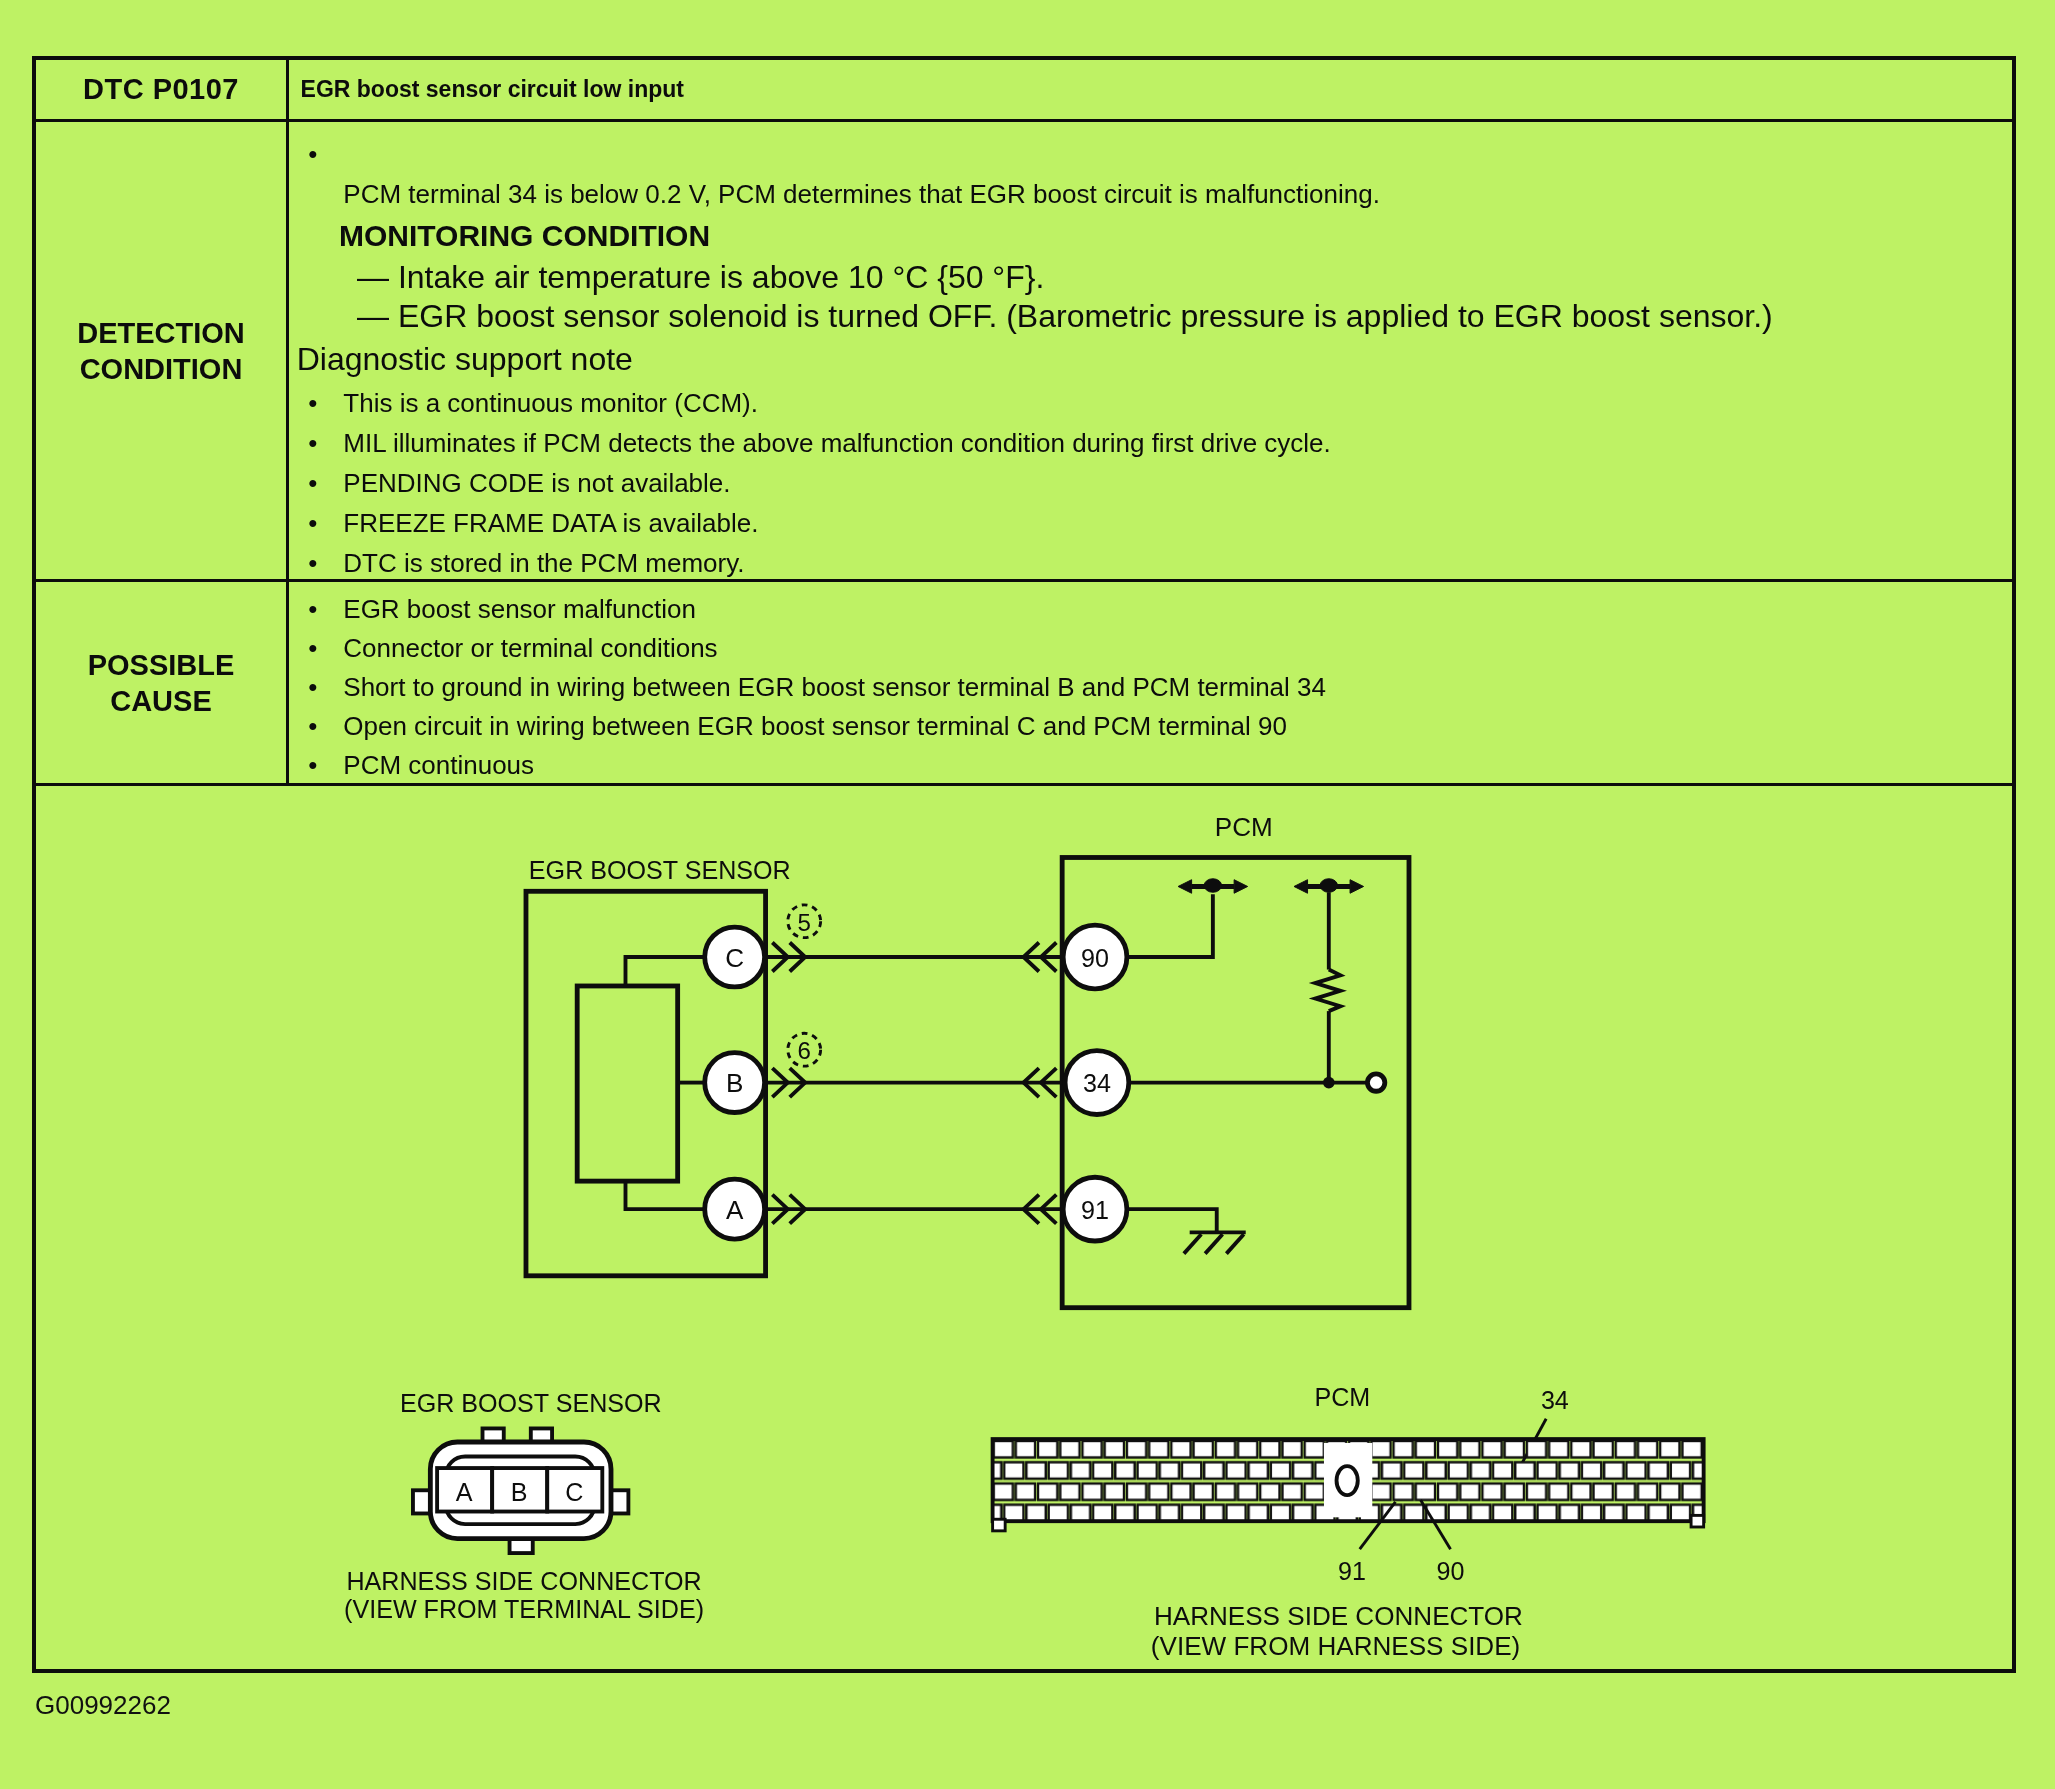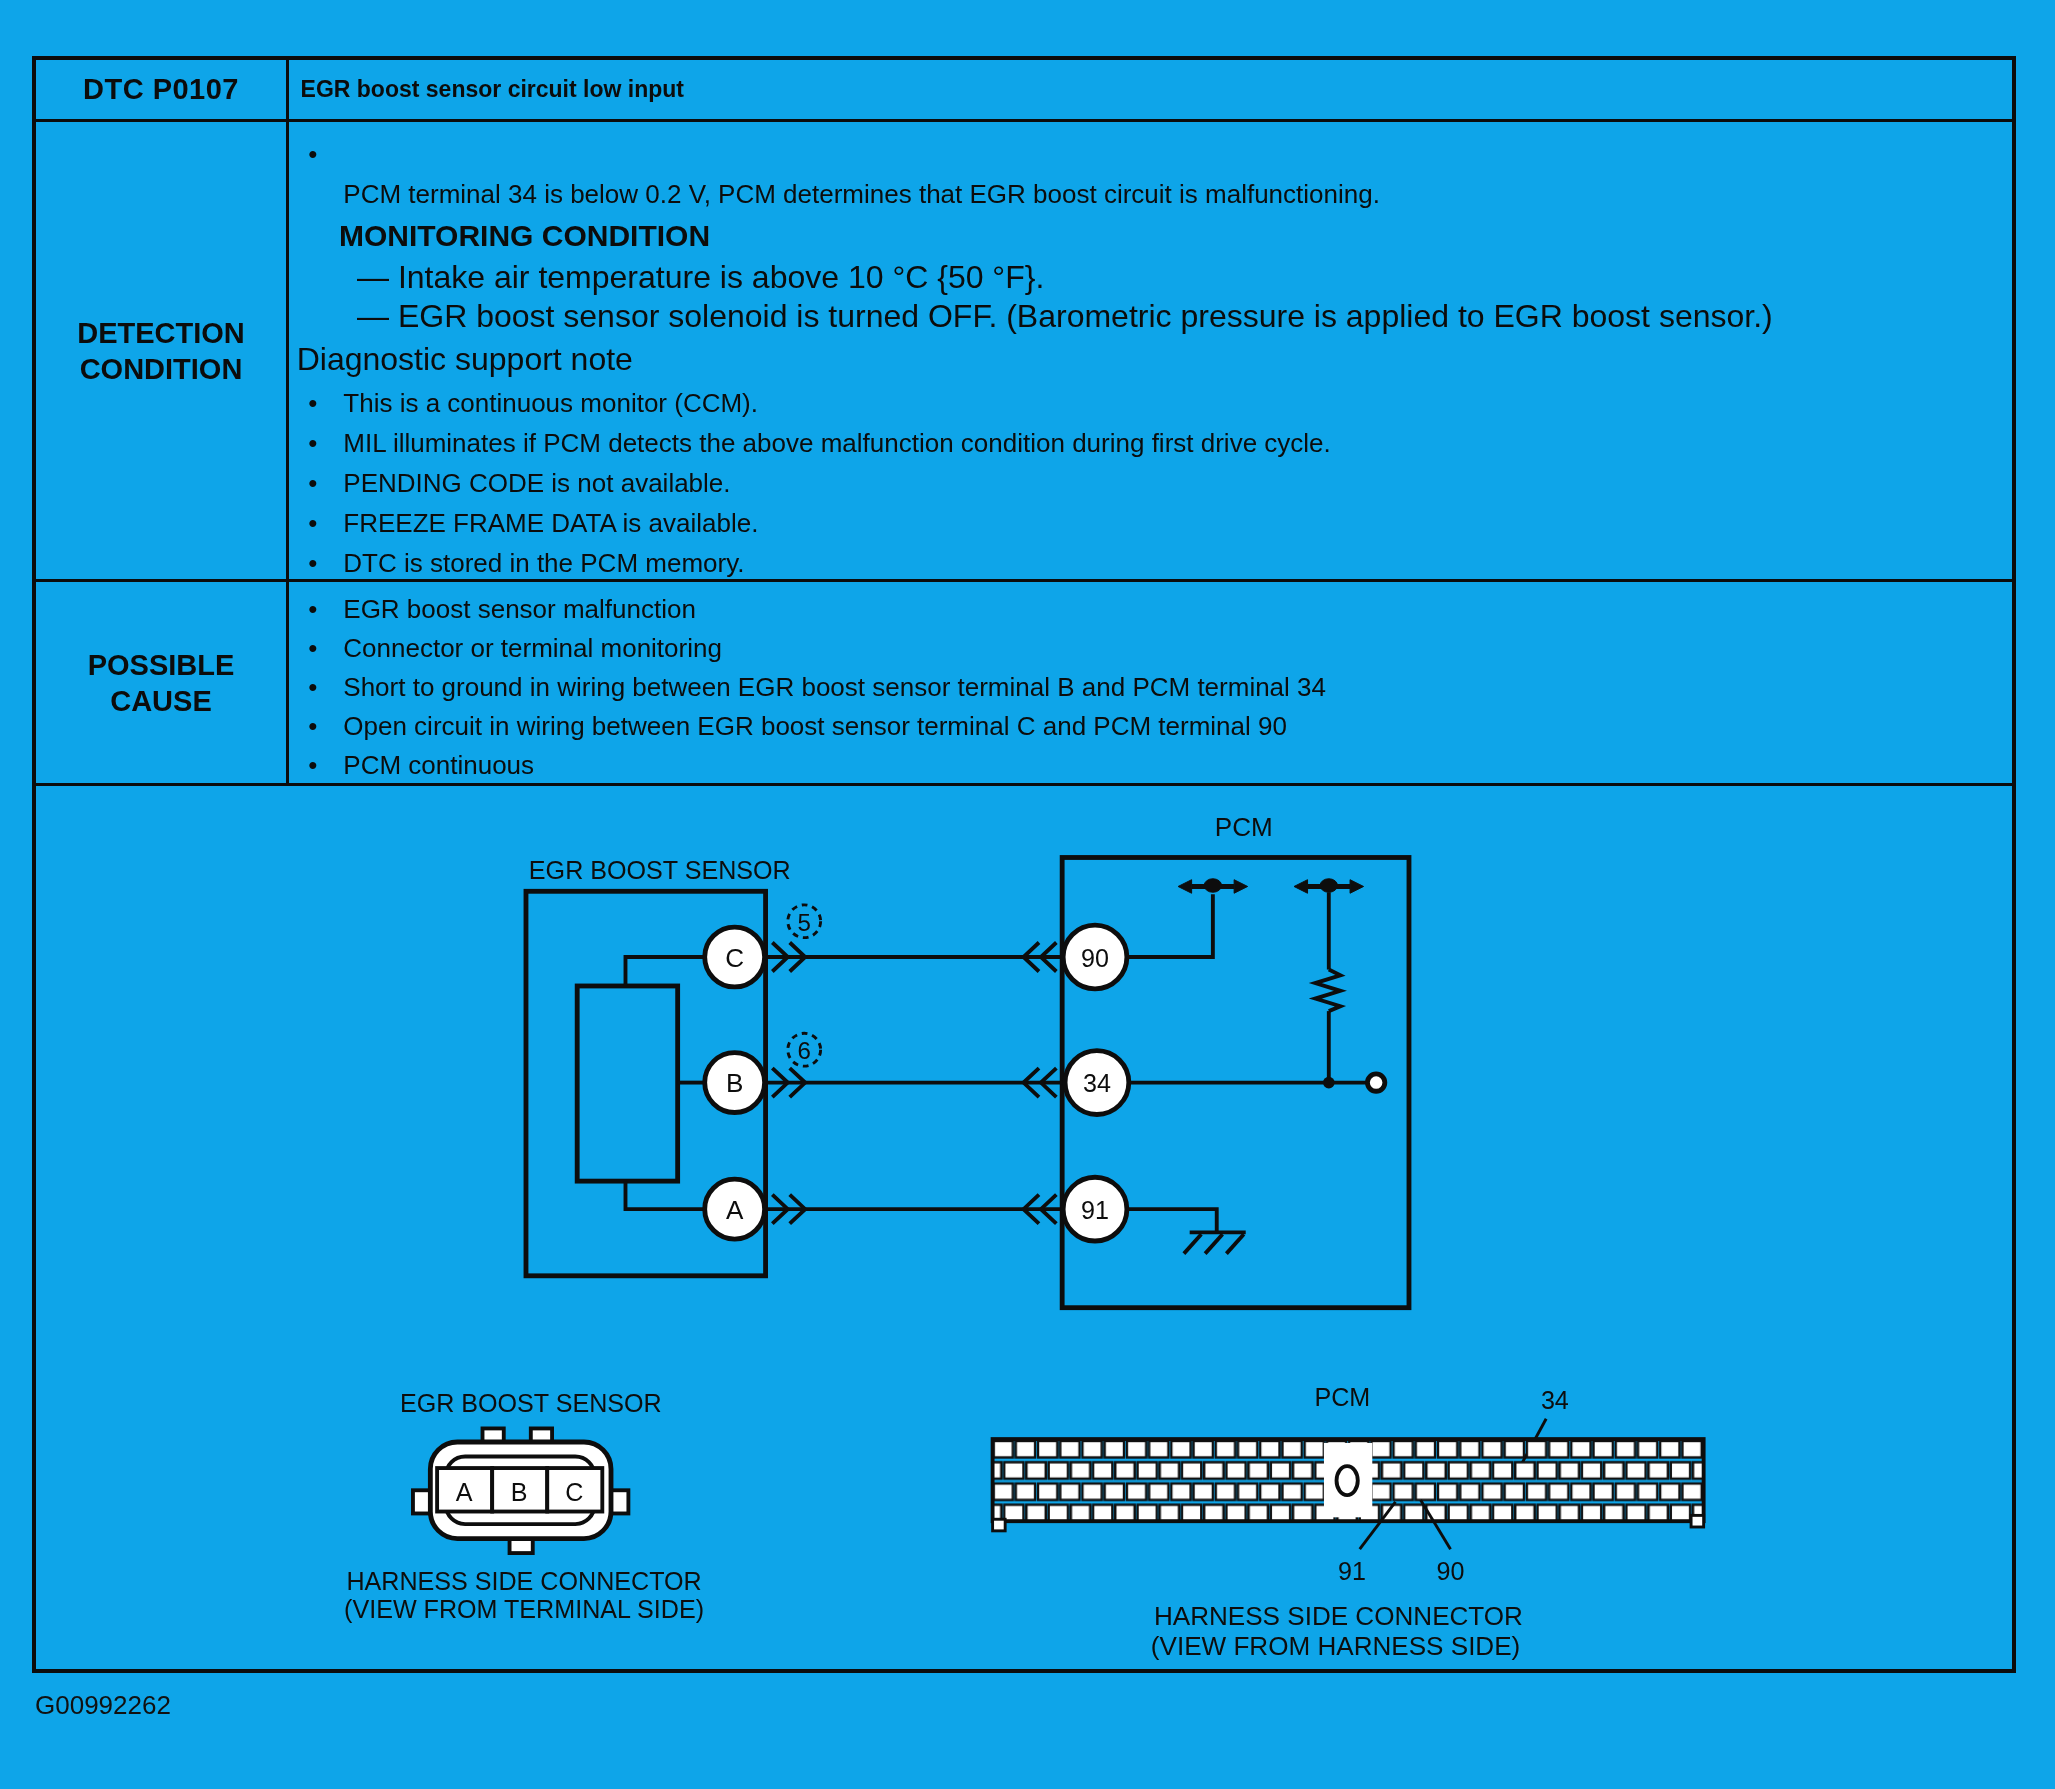--- a/index.html
+++ b/index.html
@@ -1,16 +1,16 @@
 <!DOCTYPE html>
 <html><head>
 <meta charset="utf-8">
 <style>
   html,body{margin:0;padding:0;background:#ffffff;}
-  .page{position:relative;width:2056px;height:1789px;background:#0ea5e9;
+  .page{position:relative;width:2056px;height:1789px;background:#bef264;
         font-family:"Liberation Sans",sans-serif;color:#0c0c0c;overflow:hidden;}
   .doc-table{position:absolute;left:32px;top:56px;width:1984px;height:1617px;
         border:4.8px solid #0c0c0c;box-sizing:border-box;display:flex;flex-direction:column;}
   .trow{display:flex;border-bottom:3.9px solid #0c0c0c;box-sizing:border-box;}
   .trow.r1{height:62px;}
   .trow.r2{height:460px;}
   .trow.r3{height:204px;}
   .trow.r4{flex:1;border-bottom:none;position:relative;}
   .lcol{flex:0 0 253px;width:253px;border-right:3.9px solid #0c0c0c;box-sizing:border-box;
         display:flex;align-items:center;justify-content:center;text-align:center;font-weight:bold;}
@@ -89,21 +89,21 @@
         <div class="hdr-label">POSSIBLE CAUSE</div>
       </div>
       <div class="ccol">
         <div class="cellpad">
           <div class="bul">
               <span class="dot">•</span>
               <span class="txt">EGR boost sensor malfunction</span>
             </div>
           <div class="bul">
               <span class="dot">•</span>
-              <span class="txt">Connector or terminal monitoring</span>
+              <span class="txt">Connector or terminal conditions</span>
             </div>
           <div class="bul">
               <span class="dot">•</span>
               <span class="txt">Short to ground in wiring between EGR boost sensor terminal B and PCM terminal 34</span>
             </div>
           <div class="bul">
               <span class="dot">•</span>
               <span class="txt">Open circuit in wiring between EGR boost sensor terminal C and PCM terminal 90</span>
             </div>
           <div class="bul">

